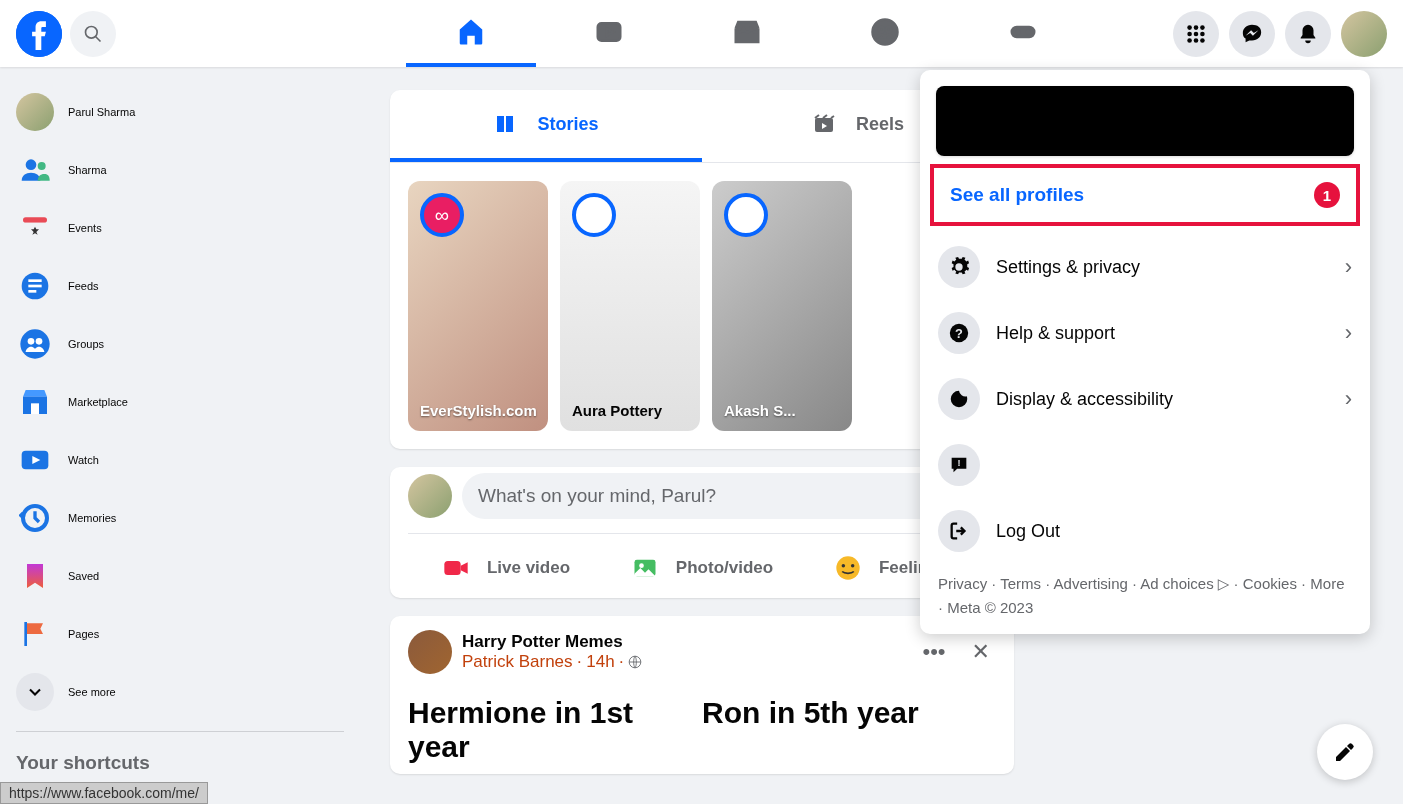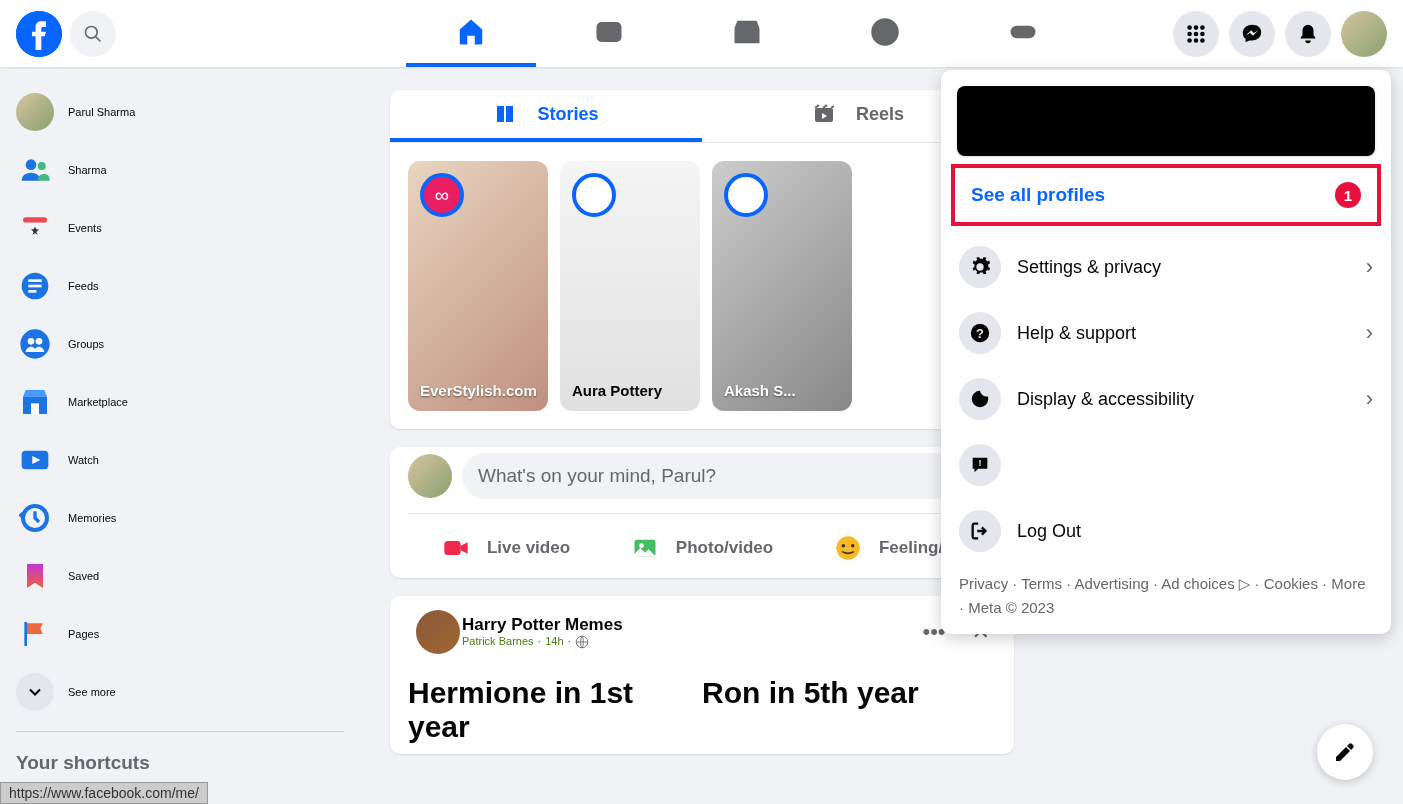--- a/index.html
+++ b/index.html
@@ -28,50 +28,50 @@
 .sidebar-label { font-size: 11px; font-weight: 500; color: #050505; }
 .sidebar-divider { height: 1px; background: #ced0d4; margin: 10px 8px; }
 .sidebar-heading { font-size: 19px; font-weight: 600; color: #65676b; padding: 10px 8px; }
 .profile-avatar { width: 38px; height: 38px; border-radius: 50%; background: linear-gradient(135deg, #d4c5a0, #8ba070); }
 .seemore-icon { background: #e4e6eb; border-radius: 50%; }
 
 
 .main-feed { position: absolute; left: 390px; top: 90px; width: 624px; }
 .stories-card { background: #fff; border-radius: 10px; box-shadow: 0 1px 2px rgba(0,0,0,0.1); margin-bottom: 18px; }
 .stories-tabs { display: flex; border-bottom: 1px solid #e4e6eb; }
-.stories-tab { flex: 1; display: flex; align-items: center; justify-content: center; gap: 20px; padding: 12px; cursor: pointer; font-size: 18px; font-weight: 600; color: #65676b; border-bottom: 4px solid transparent; }
+.stories-tab { flex: 1; display: flex; align-items: center; justify-content: center; gap: 20px; padding: 22px; cursor: pointer; font-size: 18px; font-weight: 600; color: #65676b; border-bottom: 4px solid transparent; }
 .stories-tab.active { color: #0866ff; border-bottom-color: #0866ff; }
 .stories-row { display: flex; gap: 12px; padding: 18px; overflow: hidden; }
 .story-card { width: 140px; height: 250px; border-radius: 12px; background: #ddd; position: relative; flex-shrink: 0; cursor: pointer; overflow: hidden; }
 .story-avatar { width: 44px; height: 44px; border-radius: 50%; border: 4px solid #0866ff; background: #fff; position: absolute; top: 12px; left: 12px; }
 .story-label { position: absolute; bottom: 12px; left: 12px; right: 12px; color: #fff; font-size: 15px; font-weight: 600; text-shadow: 0 1px 2px rgba(0,0,0,0.5); }
 .story-bg1 { background: linear-gradient(135deg, #e8d5c0, #c09080); }
 .story-bg2 { background: linear-gradient(180deg, #f5f5f5, #e0e0e0); }
 .story-bg3 { background: linear-gradient(135deg, #ccc, #888); margin-right: -80px; }
 
 .composer-card { background: #fff; border-radius: 10px; box-shadow: 0 1px 2px rgba(0,0,0,0.1); padding: 6px 18px; margin-bottom: 18px; }
 .composer-top { display: flex; gap: 10px; align-items: center; padding-bottom: 14px; border-bottom: 1px solid #e4e6eb; }
 .composer-avatar { width: 44px; height: 44px; border-radius: 50%; background: linear-gradient(135deg, #d4c5a0, #8ba070); }
 .composer-input { flex: 1; background: #f0f2f5; border-radius: 24px; padding: 12px 16px; font-size: 19px; color: #65676b; cursor: pointer; }
 .composer-actions { display: flex; padding-top: 10px; }
 .composer-action { flex: 1; display: flex; align-items: center; justify-content: center; gap: 17px; padding: 10px; border-radius: 8px; cursor: pointer; font-size: 17px; font-weight: 600; color: #65676b; }
 
 .post-card { background: #fff; border-radius: 10px; box-shadow: 0 1px 2px rgba(0,0,0,0.1); padding: 14px 0 0 0; }
-.post-header { display: flex; align-items: center; padding: 0 18px 12px 26px; gap: 2px; }
+.post-header { display: flex; align-items: center; padding: 0 18px 12px 18px; gap: 10px; }
 .post-avatar { width: 44px; height: 44px; border-radius: 50%; background: linear-gradient(135deg, #8b5a3c, #a06530); }
 .post-meta { flex: 1; }
 .post-author { font-size: 17px; font-weight: 600; color: #050505; }
-.post-sub { font-size: 11px; color: #4d7c0f; display: flex; gap: 4px; }
+.post-sub { font-size: 17px; color: #c2410c; display: flex; gap: 4px; align-items: center; }
 .post-actions-top { display: flex; gap: 14px; }
 .post-action-icon { cursor: pointer; color: #65676b; font-size: 22px; padding: 6px; }
 .post-body { display: flex; padding: 10px 18px; font-size: 30px; font-weight: 700; color: #050505; }
 .post-body-col { flex: 1; }
 
 
-.account-menu { position: absolute; right: 12px; top: 70px; width: 450px; background: #fff; border-radius: 10px; box-shadow: 0 4px 16px rgba(0,0,0,0.2); padding: 10px; z-index: 100; }
+.account-menu { position: absolute; right: 33px; top: 70px; width: 450px; background: #fff; border-radius: 10px; box-shadow: 0 4px 16px rgba(0,0,0,0.2); padding: 10px; z-index: 100; }
 .profile-box { background: #000; height: 70px; border-radius: 8px; margin: 6px; box-shadow: 0 1px 3px rgba(0,0,0,0.15); }
 .see-profiles { display: flex; align-items: center; justify-content: space-between; padding: 14px 16px; margin: 8px 0px; border: 4px solid #e6123d; cursor: pointer; }
 .see-profiles-text { color: #0866ff; font-size: 19px; font-weight: 600; }
 .badge { width: 26px; height: 26px; background: #e6123d; border-radius: 50%; color: #fff; font-size: 15px; font-weight: 700; display: flex; align-items: center; justify-content: center; }
 .menu-item { display: flex; align-items: center; gap: 16px; padding: 12px 8px; border-radius: 8px; cursor: pointer; }
 .menu-icon { width: 42px; height: 42px; background: #e4e6eb; border-radius: 50%; display: flex; align-items: center; justify-content: center; }
 .menu-icon svg { width: 22px; height: 22px; fill: #050505; }
 .menu-label { font-size: 18px; font-weight: 500; color: #050505; flex: 1; }
 .chevron { color: #65676b; font-size: 22px; }
 .footer-links { padding: 8px 8px 4px 8px; font-size: 15px; color: #65676b; line-height: 1.6; }

